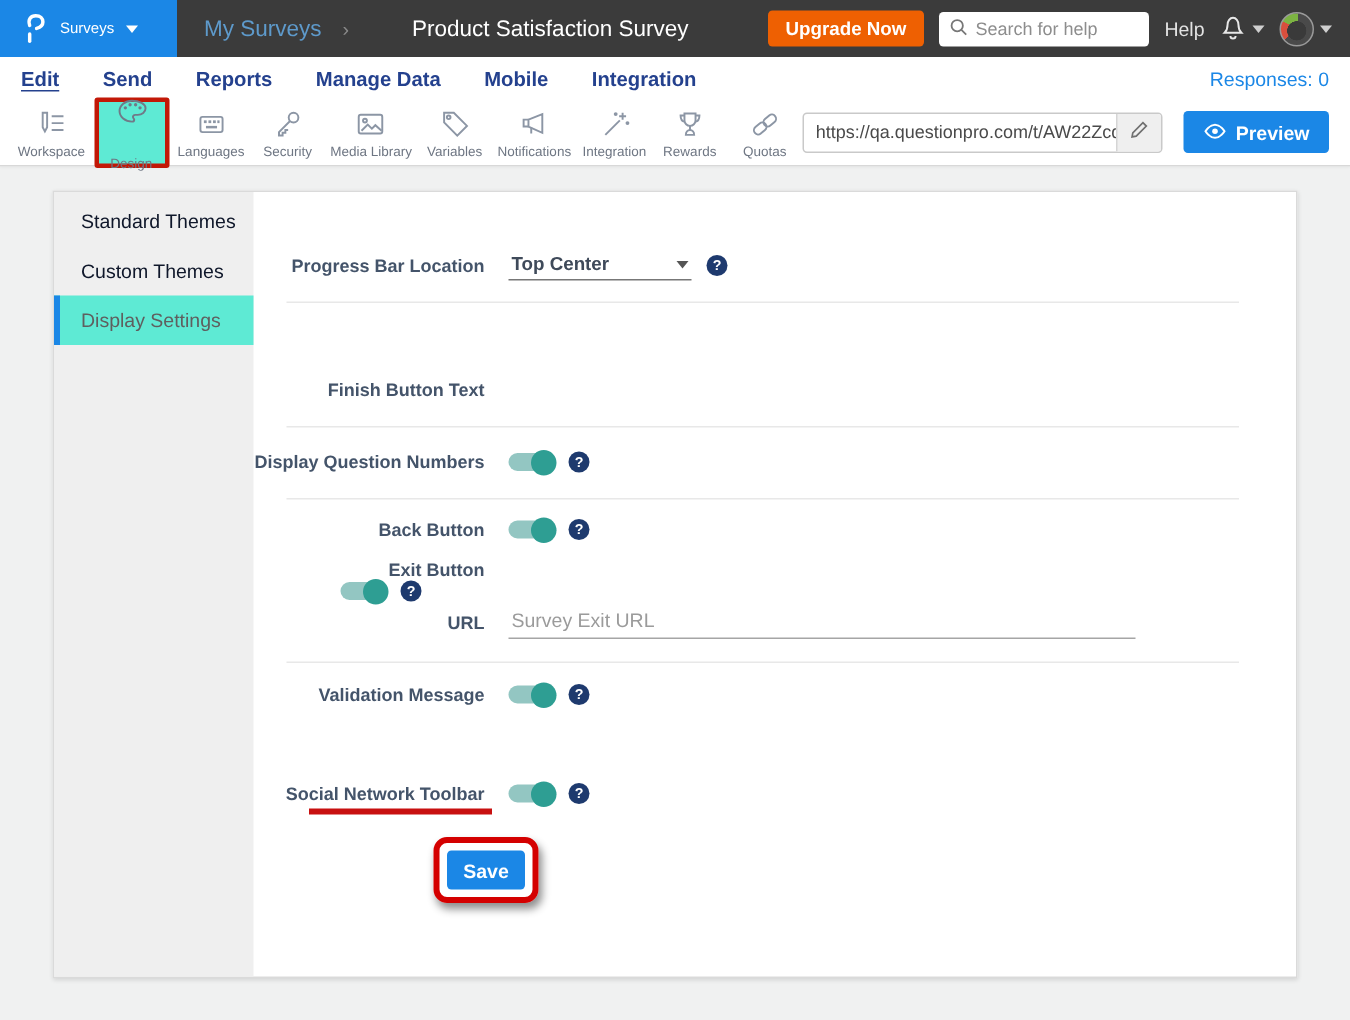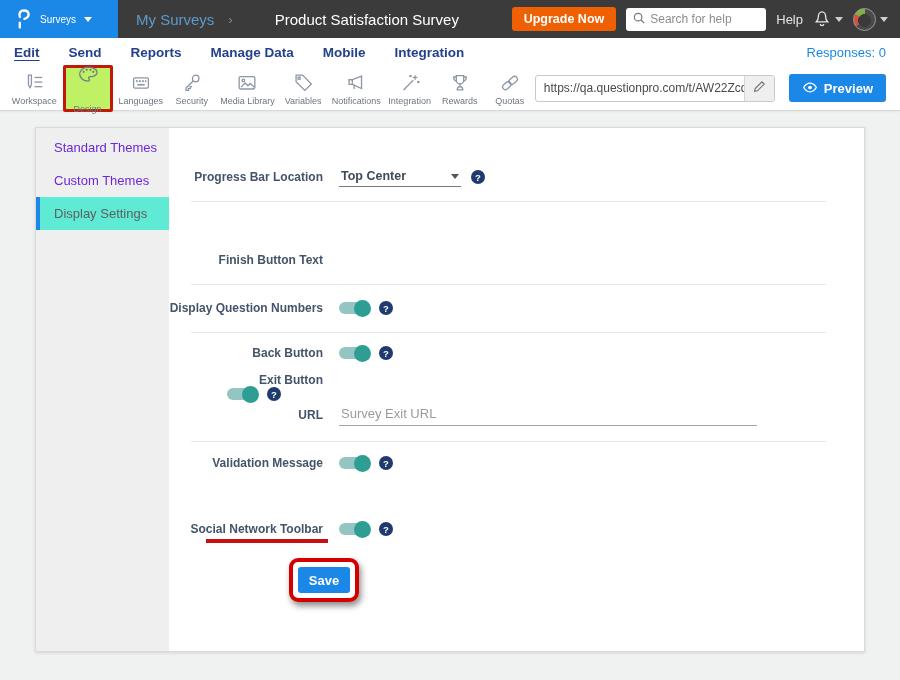--- a/index.html
+++ b/index.html
@@ -33,32 +33,32 @@
   .nav-item { color:#24418E; font-size:13.5px; font-weight:600; margin-right:29px; cursor:pointer; text-decoration:none; }
   .nav-item.active { text-decoration:underline; text-underline-offset:3px; }
   .responses { margin-left:auto; color:#1B87E6; font-size:13px; }
 
   
   .toolbar { height:45px; background:#fff; border-bottom:1px solid #D8D8D8; box-shadow:0 1px 2px rgba(0,0,0,0.05);
              display:flex; align-items:center; padding-left:8px; }
   .tool { display:flex; flex-direction:column; align-items:center; justify-content:center; padding:2px 6px; min-width:50px; cursor:pointer; }
   .tool svg { display:block; }
   .tool-label { font-size:9px; color:#6E7683; margin-top:1px; white-space:nowrap; }
-  .tool.design { background:#bef264; border:3px solid #C21807; border-radius:2px; margin:-1px 2px; height:47px;gap:16px; }
+  .tool.design { background:#5eead4; border:3px solid #C21807; border-radius:2px; margin:-1px 2px; height:47px;gap:16px; }
   .url-group { margin-left:auto; display:flex; align-items:center; gap:14px; padding-right:14px; }
   .url-box { display:flex; align-items:center; border:1px solid #C9C9C9; border-radius:3px; overflow:hidden; height:27px; background:#fff; }
   .url-text { font-size:12px; color:#4a4a4a; padding:0 8px; width:208px; white-space:nowrap; overflow:hidden; }
   .url-edit { width:30px; height:27px; background:#EFEFEF; border-left:1px solid #D5D5D5; display:flex; align-items:center; justify-content:center; cursor:pointer; }
   .preview-btn { background:#1B87E6; color:#fff; border:none; border-radius:3px; height:28px; padding:0 13px; font-size:13px; font-weight:600; display:flex; align-items:center; gap:6px; cursor:pointer; font-family:"Liberation Sans",sans-serif; }
 
   
   .content { height:569px; padding:16px 35px 28px; }
   .card { width:830px; height:525px; background:#fff; border:1px solid #DADADA; box-shadow:0 1px 3px rgba(0,0,0,0.12); display:flex; }
   .side { width:133px; background:#EFEFEF; padding-top:3px; }
-  .side-item { height:33px; display:flex; align-items:center; padding-left:14px; font-size:13px; color:#6d28d9; cursor:pointer; border-left:4px solid transparent; }
+  .side-item { height:33px; display:flex; align-items:center; padding-left:14px; font-size:13px; color:#0f172a; cursor:pointer; border-left:4px solid transparent; }
   .side-item.active { background:#5eead4; color:#5f5f5f; border-left-color:#1B87E6; }
 
   .main-form { flex:1; position:relative; }
   .row { position:absolute; left:0; display:flex; align-items:center; height:24px; }
   .row-label { width:154px; text-align:right; font-size:12px; font-weight:600; color:#44546A; }
   .ctl { margin-left:16px; display:flex; align-items:center; }
   .divider { position:absolute; left:22px; width:635px; height:1px; background:#E8E8E8; }
 
   .select-box { width:122px; border-bottom:1px solid #777; display:flex; align-items:center; justify-content:space-between; padding:2px 2px 3px; cursor:pointer; }
   .select-value { font-size:12.5px; font-weight:600; color:#3F4A5A; }

